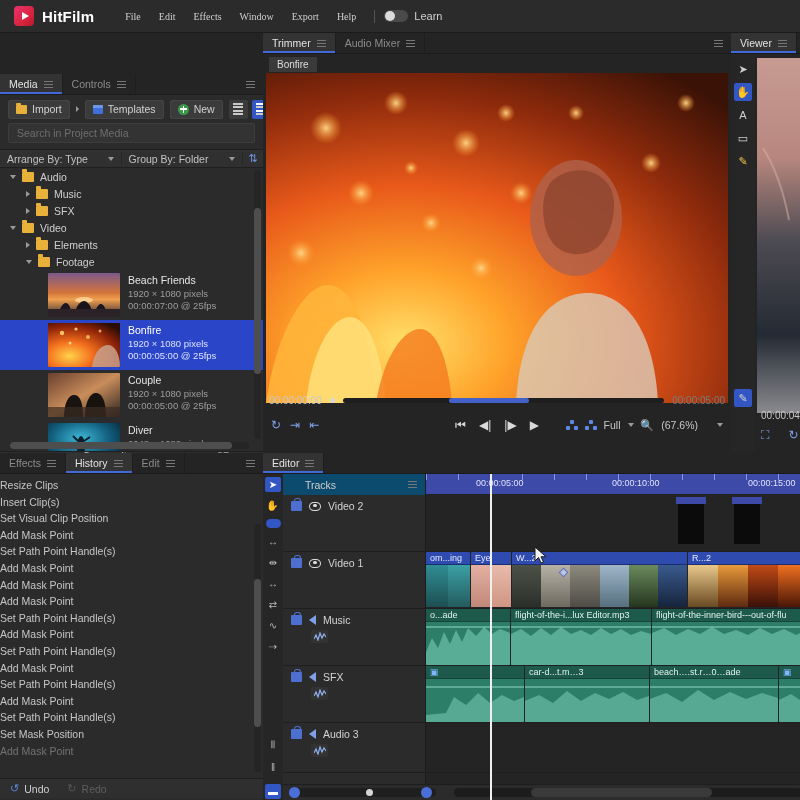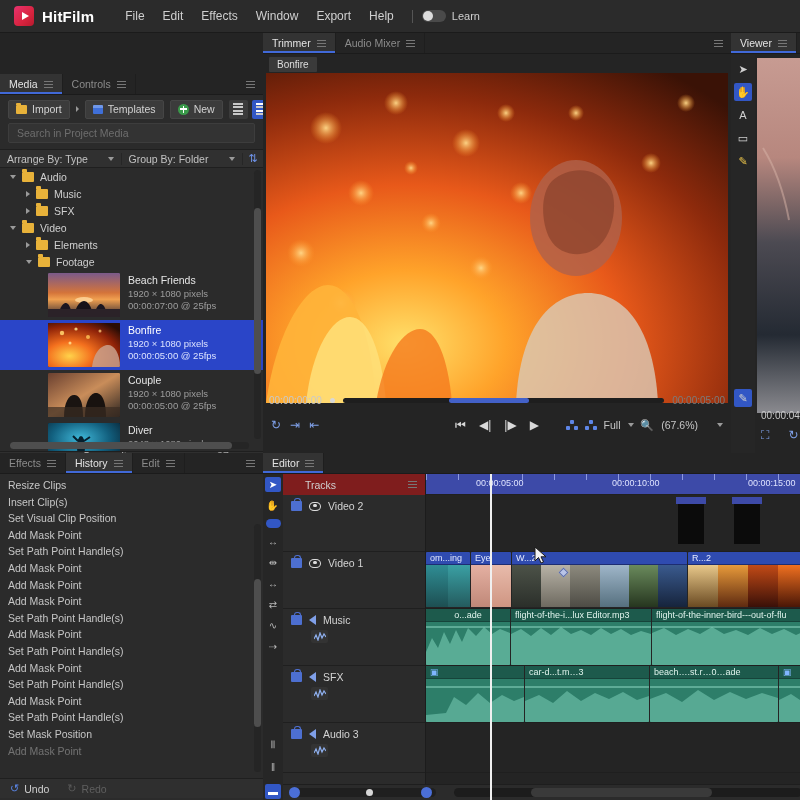--- a/index.html
+++ b/index.html
@@ -24,21 +24,21 @@
     background:linear-gradient(135deg,#e8326f 0%,#d8243f 60%,#b81a2e 100%);
     display:flex; align-items:center; justify-content:center;
   }
   .logo-tri {
     width:0;height:0;border-left:7px solid #fff;
     border-top:4.5px solid transparent;border-bottom:4.5px solid transparent;
     margin-left:2px;
   }
   .brand { color:#fff; font-size:15px; font-weight:bold; margin-left:8px; letter-spacing:.2px;}
   .menu-items { display:flex; margin-left:22px; align-items:center; }
-  .menu-item { color:#cfcfcf; font-size:12px; padding:3px 9px; cursor:default; }
+  .menu-item { color:#cfcfcf; font-size:10px; padding:3px 9px; cursor:default;font-family:Liberation Serif, serif; }
   .msep { width:1px; height:13px; background:#555; margin:0 9px; }
   .toggle-wrap { display:flex; align-items:center; gap:6px; }
   .toggle {
     width:24px; height:12px; background:#4a4a4a; border-radius:6px; position:relative;
   }
   .toggle::after{
     content:""; position:absolute; left:1px; top:1px; width:10px;height:10px;
     border-radius:50%; background:#dcdcdc;
   }
   .learn-lbl { color:#cfcfcf; font-size:11px; }
@@ -117,21 +117,21 @@
   .media-footer{display:flex;align-items:center;gap:14px;height:20px;padding:0 8px;background:#2f2f2f;border-top:1px solid #1f1f1f;font-size:10.5px;color:#c4c4c4;}
   .mf-item{display:flex;align-items:center;gap:5px;}
   .comp-ic{width:12px;height:10px;background:linear-gradient(135deg,#6f97e8 50%,#3a9a4a 50%);border-radius:1px;}
   .rm-ic{width:9px;height:10px;background:#5a7fe0;border-radius:1px;}
   .mf-count{margin-left:auto;display:flex;align-items:center;gap:6px;color:#a9a9a9;}
   .mf-btn{width:13px;height:11px;border:1px solid #666;border-radius:1px;}
 
   
   .hist-panel{position:absolute;left:0;top:453px;width:263px;height:347px;background:#2b2b2b;}
   .hist-list{position:relative;height:px;height:304px;overflow:hidden;padding-top:3px;}
-  .hrow{height:16.6px;padding-left:8px;font-size:10.5px;color:#c6c6c6;line-height:16.6px;white-space:nowrap;}
+  .hrow{height:16.6px;padding-left:0;font-size:10.5px;color:#c6c6c6;line-height:16.6px;white-space:nowrap;}
   .hist-footer{display:flex;align-items:center;gap:18px;height:20px;padding:0 10px;background:#2f2f2f;border-top:1px solid #1f1f1f;font-size:10.5px;}
   .undo{color:#cfcfcf;display:flex;align-items:center;gap:5px;}
   .redo{color:#5f5f5f;display:flex;align-items:center;gap:5px;}
   .arr{color:#5a86e8;font-size:11px;}
   .arr.dim{color:#5a5a5a;}
 
   
   .trim-panel{position:absolute;left:263px;top:33px;width:468px;height:420px;background:#242424;}
   .clipchip{display:inline-block;margin:3px 0 0 6px;padding:2px 8px;background:#3a3a3a;font-size:10px;color:#ddd;border-radius:1px;}
   .trim-video{position:absolute;left:3px;top:40px;width:462px;height:330px;background:#0a0a0a;overflow:hidden;}
@@ -168,21 +168,21 @@
   .ed-tc{font-size:13px;color:#efefef;font-weight:bold;margin-left:10px;letter-spacing:.3px;}
   .clock{width:11px;height:11px;border-radius:50%;background:#d8d8d8;position:relative;margin-left:6px;}
   .clock::after{content:"";position:absolute;left:5px;top:2px;width:1.3px;height:4px;background:#2b2b2b;}
   .newclip{display:flex;align-items:center;gap:5px;margin-left:22px;font-size:10.5px;color:#d5d5d5;}
   .edicons{display:flex;align-items:center;gap:12px;margin-left:16px;color:#6e6e6e;font-size:11px;}
   .leftrail{position:absolute;left:0;top:21px;width:20px;bottom:0;background:#262626;display:flex;flex-direction:column;align-items:center;padding-top:3px;gap:6px;}
   .rtool{width:16px;height:15px;display:flex;align-items:center;justify-content:center;color:#b9b9b9;font-size:10px;border-radius:2px;}
   .rtool.on{background:#3257c5;color:#fff;}
 
   .tracks-head{position:absolute;left:20px;top:21px;width:143px;bottom:0;background:#2b2b2b;border-right:1px solid #1c1c1c;}
-  .th-title{display:flex;align-items:center;justify-content:space-between;height:21px;padding:0 8px 0 22px;font-size:10.5px;color:#cfcfcf;background:#7f1d1d;}
+  .th-title{display:flex;align-items:center;justify-content:space-between;height:21px;padding:0 8px 0 22px;font-size:10.5px;color:#cfcfcf;background:#0c4a6e;}
   .trackrow{position:relative;border-bottom:1px solid #1f1f1f;padding:5px 0 0 8px;}
   .trline{display:flex;align-items:center;gap:7px;font-size:10.5px;color:#d3d3d3;}
   .lock{width:11px;height:10px;background:#4d6fd0;border-radius:1px;position:relative;}
   .lock::before{content:"";position:absolute;top:-3px;left:3px;width:5px;height:4px;border:1.3px solid #4d6fd0;border-bottom:0;border-radius:3px 3px 0 0;}
   .eye{width:12px;height:9px;border:1.4px solid #dedede;border-radius:50% / 60%;position:relative;}
   .eye::after{content:"";position:absolute;left:3.2px;top:1.4px;width:3.5px;height:3.5px;border-radius:50%;background:#dedede;}
   .spk{width:0;height:0;border-top:5px solid transparent;border-bottom:5px solid transparent;border-right:7px solid #7f9fe8;position:relative;}
   .wavebtn{margin:4px 0 0 20px;width:17px;height:13px;background:#333;border-radius:2px;display:flex;align-items:center;justify-content:center;}
   .wavebtn svg{display:block;}
 
@@ -865,21 +865,21 @@
               <i style="background:linear-gradient(180deg,#e89a3a,#5e2a10)"></i>
               <i style="background:linear-gradient(180deg,#c24a16,#3a1008)"></i>
               <i style="background:linear-gradient(180deg,#f07020,#4a1606)"></i>
             </div>
         </div>
 
         <div class="kf" style="left:134px;top:17px;"></div>
       </div>
 
       <div class="tl-row" style="height:57px;">
-        <div class="clip aud" style="left:0;width:84px;text-align:center;">
+        <div class="clip aud" style="left:0;width:84px;">
           <div class="cliphdr">o...ade</div>
           <svg width="84" height="43" preserveAspectRatio="none">
               <rect width="84" height="43" fill="#2d7e69"></rect>
               <path d="M0 30 L6 16 L12 26 L18 10 L24 22 L30 8 L36 20 L42 6 L50 14 L58 5 L66 12 L74 7 L84 11 L84 43 L0 43Z" fill="#62b49d" opacity=".85"></path>
               <line x1="0" y1="5" x2="84" y2="5" stroke="#8fd8c4" stroke-width="1"></line>
             </svg>
         </div>
         <div class="clip aud" style="left:85px;width:140px;">
           <div class="cliphdr">flight-of-the-i...lux Editor.mp3</div>
           <svg width="140" height="43" preserveAspectRatio="none">

